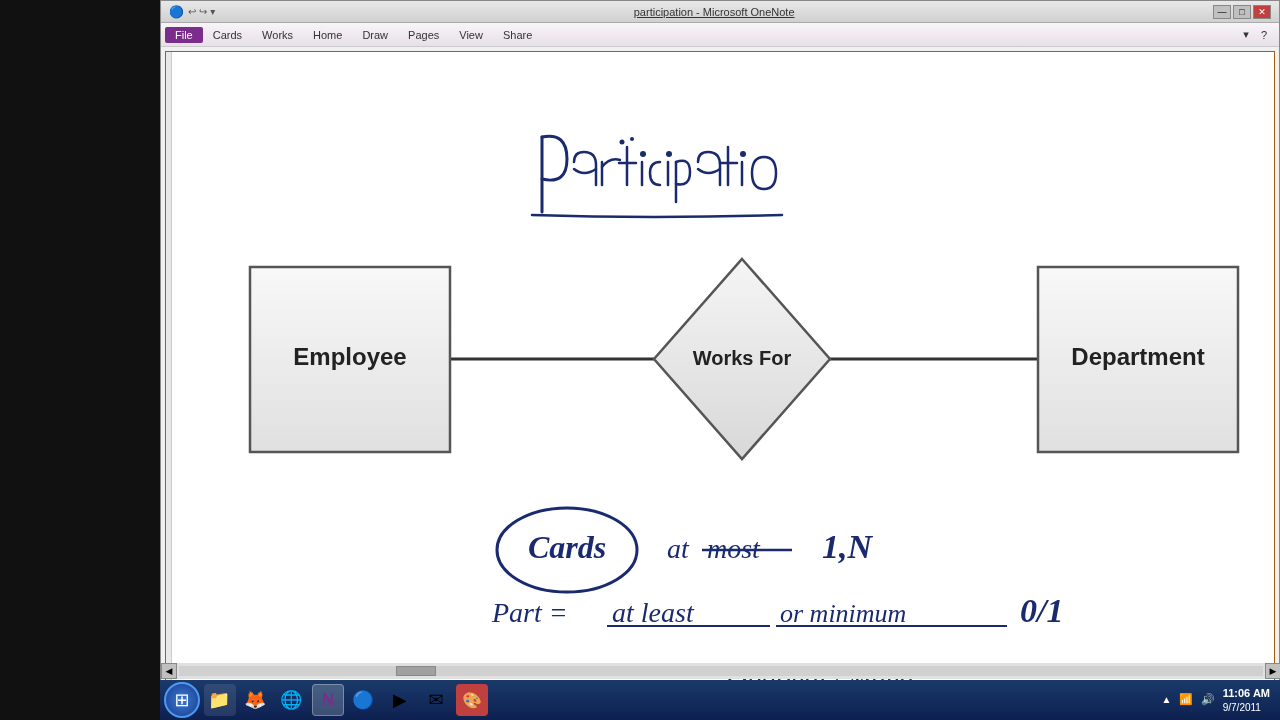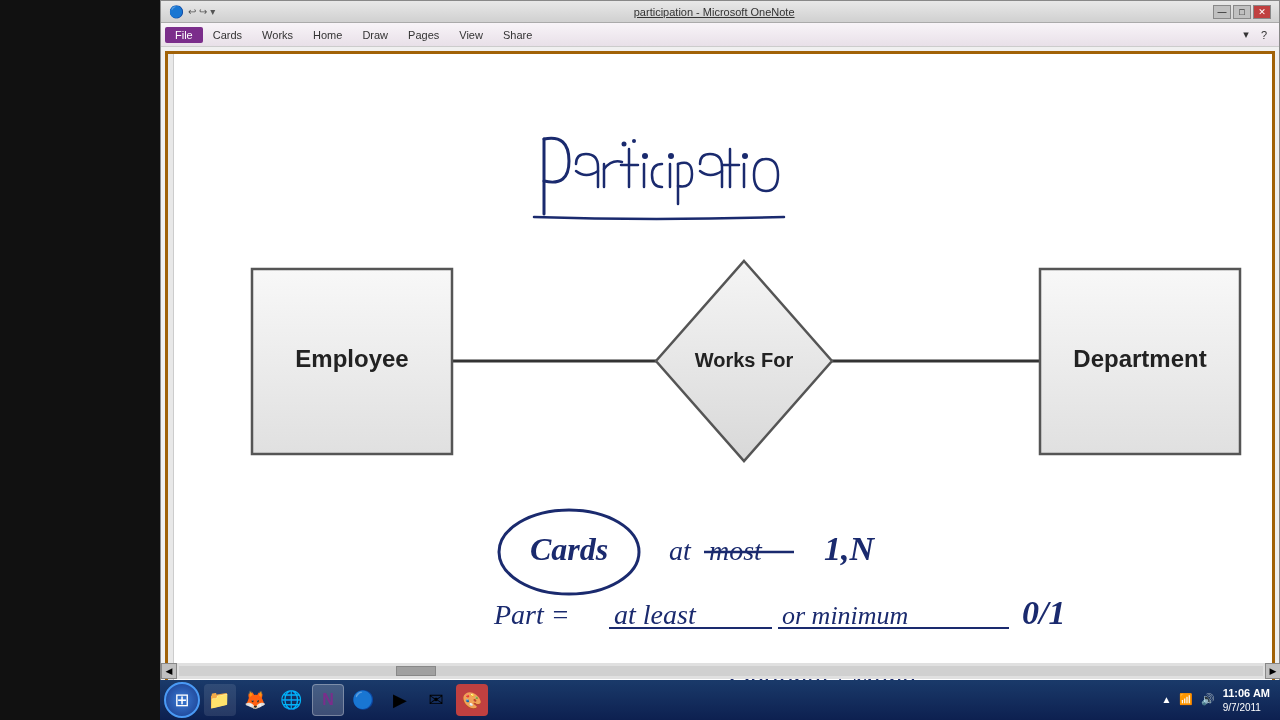--- a/index.html
+++ b/index.html
@@ -87,21 +87,21 @@
       padding: 2px 8px;
     }
 
     
     .content-area {
       background: white;
       margin: 4px;
       height: calc(100% - 58px);
       position: relative;
       overflow: hidden;
-      border: 3px solid #a16207;
+      border: 1px solid #a16207;
     }
 
     
     .scroll-left {
       position: absolute;
       left: 0;
       top: 0;
       width: 6px;
       height: 100%;
       background: #e8e8e8;

